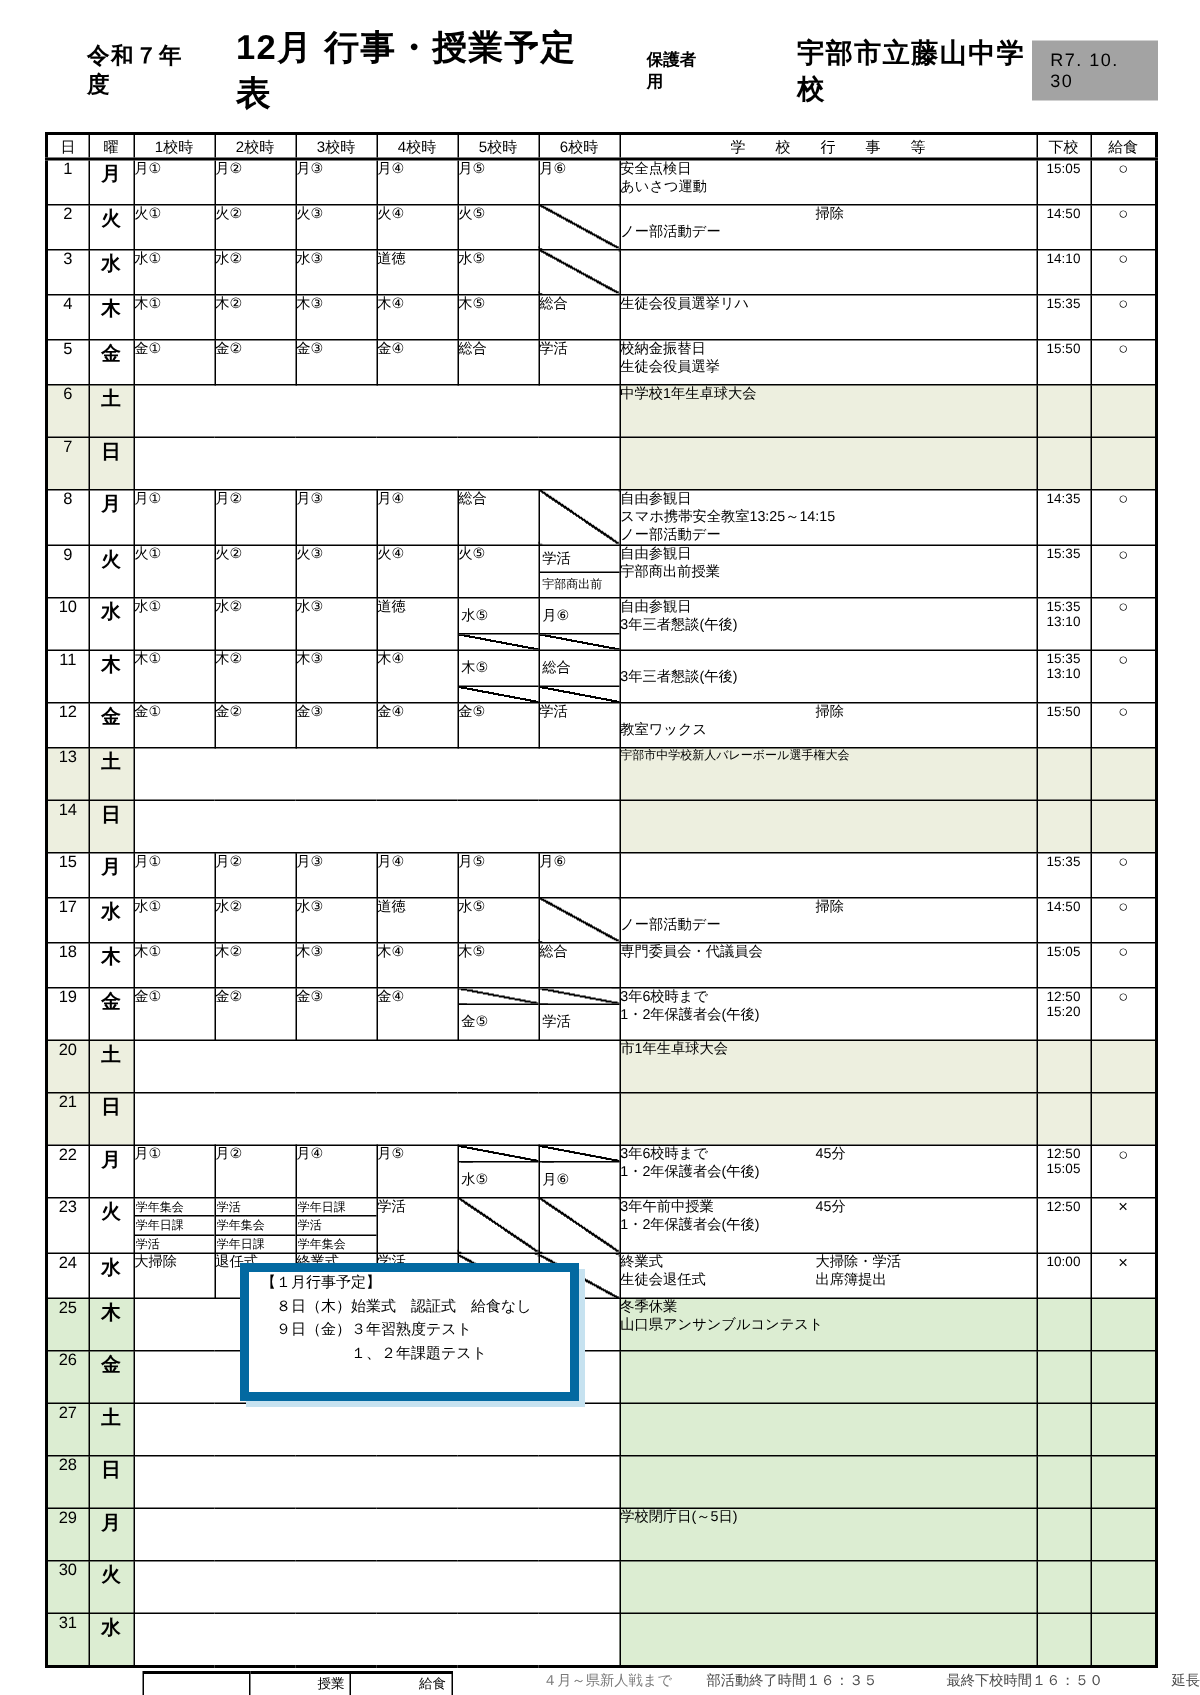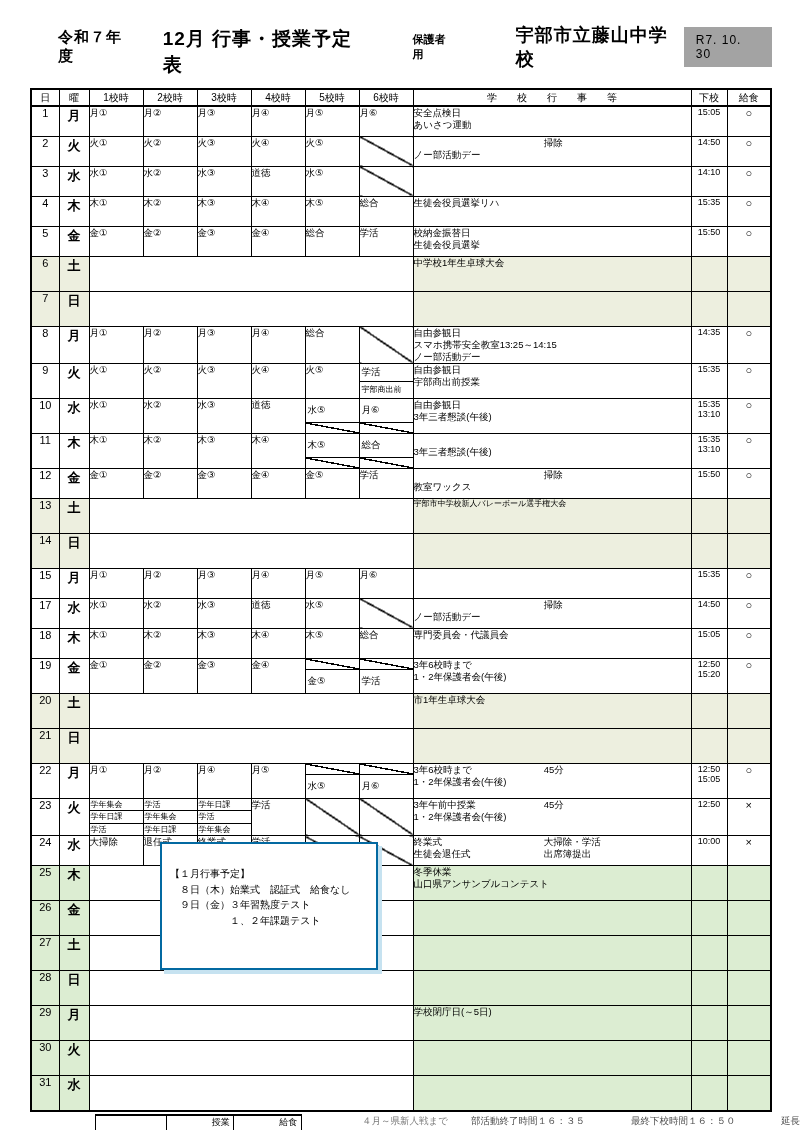--- a/index.html
+++ b/index.html
@@ -1,21 +1,21 @@
 <!DOCTYPE html>
 <html><head>
 <meta charset="utf-8">
 <style>
   html,body{margin:0;padding:0;background:#fff;}
   .page{position:relative;width:800px;height:1130px;background:#fff;overflow:hidden;
         font-family:"Liberation Sans","DejaVu Sans",sans-serif;color:#000;}
   
   .doc-header{display:flex;align-items:center;padding:16px 28px 6px 58px;}
   .year-label{font-size:15px;font-weight:bold;letter-spacing:1px;}
-  .doc-title{font-size:19px;font-weight:bold;margin-left:26px;letter-spacing:1px;margin-top:10px;}
+  .doc-title{font-size:23px;font-weight:bold;margin-left:26px;letter-spacing:1px;}
   .audience{font-size:11px;font-weight:bold;margin-left:44px;}
   .school-name{font-size:18px;font-weight:bold;margin-left:60px;letter-spacing:1px;}
   .date-badge{margin-left:auto;background:#a3a3a3;font-size:12px;padding:6px 12px;letter-spacing:1px;}
   
   table.sched{border-collapse:collapse;table-layout:fixed;width:740px;margin:4px 0 0 30px;
               border:2px solid #000;}
   table.sched th,table.sched td{border:1px solid #000;padding:0;vertical-align:top;box-sizing:border-box;}
   table.sched thead th{border-bottom:2px solid #000;font-size:10px;font-weight:normal;
                        height:17px;vertical-align:middle;padding:0;}
   th.small-h{font-size:8.5px;}
@@ -43,21 +43,21 @@
   
   td.stackcell{padding:0;}
   .stack-item{font-size:8px;line-height:1.45;padding:0 1px;border-bottom:1px solid #000;white-space:nowrap;overflow:hidden;}
   .stack-item:last-child{border-bottom:none;}
   
   .ev-line{position:relative;min-height:12px;white-space:nowrap;}
   .ev-right{position:absolute;left:47%;}
   .ev-small{font-size:8px;}
   
   .jan-box{position:absolute;left:160px;top:842px;width:198px;min-height:80px;background:#fff;
-           border:2px solid #0369a1;box-shadow:4px 4px 0 0 #c6e2f0;padding:22px 8px;z-index:5;}
+           border:6px solid #0369a1;box-shadow:4px 4px 0 0 #c6e2f0;padding:0 8px;z-index:5;}
   .jan-line{font-size:10px;line-height:1.55;white-space:pre;font-family:"Liberation Serif","DejaVu Serif",serif;}
   
   .footer{display:flex;margin:2px 0 0 95px;align-items:flex-start;}
   table.stats{border-collapse:collapse;table-layout:fixed;}
   table.stats td{border:1px solid #000;font-size:9px;text-align:center;height:14px;padding:0 2px;box-sizing:border-box;}
   table.stats tr:first-child td:not(.noborder){border-top:2px solid #000;padding-left:44px;}
   .notes{margin-left:28px;font-size:9.5px;width:470px;}
   .note-row{display:flex;line-height:1.5;white-space:nowrap;}
   .note-label{width:118px;text-align:right;flex:none;}
   .note-col1{width:160px;margin-left:23px;color:#4a4a4a;}

